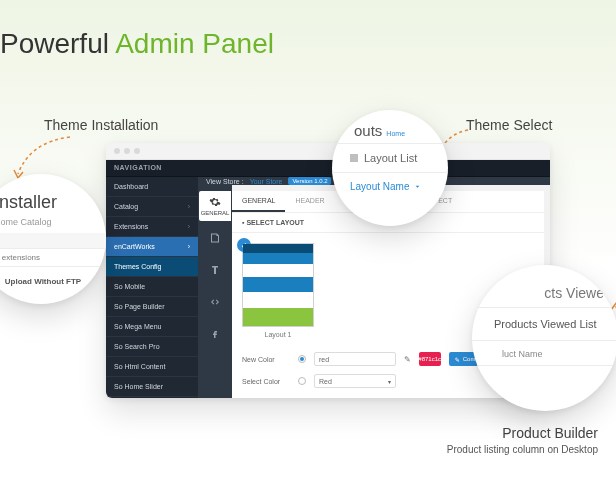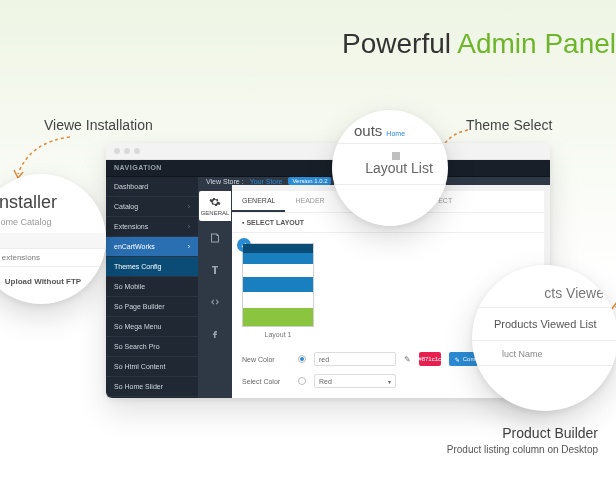--- a/index.html
+++ b/index.html
@@ -3,21 +3,21 @@
 <meta charset="utf-8">
 <style>
   * { margin: 0; padding: 0; box-sizing: border-box; }
   body {
     width: 616px; height: 500px;
     background: linear-gradient(180deg, #eef5e4 0%, #f6f9f0 25%, #ffffff 55%, #ffffff 100%);
     font-family: -apple-system, BlinkMacSystemFont, "Segoe UI", Helvetica, Arial, sans-serif;
     position: relative;
     overflow: hidden;
   }
-  .title { text-align: right; padding-top: 28px; font-size: 28px; font-weight: 300; color: #333; }
+  .title { text-align: left; padding-top: 28px; font-size: 28px; font-weight: 300; color: #333; }
   .title .accent { color: #6eb52b; }
   .label { position: absolute; font-size: 14px; color: #444; font-weight: 300; }
   .label.small { font-size: 10px; color: #555; margin-top: 0; }
   
   .arrow { position: absolute; pointer-events: none; }
 
   
   .window {
     position: absolute; left: 106px; top: 143px; width: 444px; height: 255px;
     background: #fff; border-radius: 6px;
@@ -73,38 +73,38 @@
   .mag1 .t1 { font-size:18px; color:#444; font-weight:300; padding:0 14px 2px 18px; }
   .mag1 .t2 { font-size:9px; color:#999; padding:2px 14px 6px 18px;}
   .mag1 .bar2 { background:#f6f6f6; height:16px;}
   .mag1 .t3 { font-size:8px; color:#7a7a7a; padding:4px 12px 4px 12px;}
   .mag1 .msg { font-size:8px; font-weight:600; color:#555; padding:10px 6px 12px 10px; text-align:center;}
 
   .mag2 { left:332px; top:110px; width:116px; height:116px; padding-top:12px;}
   .mag2 .t1 { font-size:15px; color:#555; font-weight:300; padding-left:22px; }
   .mag2 .home { font-size:7px; color:#2b8bd4; padding-left:4px;}
   .mag2 .grey { width:8px;height:8px;background:#bfbfbf; display:inline-block; margin-right:6px;}
-  .mag2 .t2 { font-size:14px; color:#666; padding:8px 0 8px 18px; display:flex; align-items:center;flex-direction:column;}
+  .mag2 .t2 { font-size:11px; color:#666; padding:8px 0 8px 18px; display:flex; align-items:center;}
   .mag2 .t3 { font-size:10px; color:#2b8bd4; padding:8px 0 0 18px; display:flex; align-items:center; gap:4px;}
   .mag2 .t3 svg{width:9px;height:9px;}
 
   .mag3 { left:472px; top:265px; width:146px; height:146px; padding-top:20px;}
   .mag3 .t1 { font-size:14px; color:#777; font-weight:300; padding-right:14px; text-align:right;}
   .mag3 .t2 { font-size:11px; color:#555; padding:10px 0 10px 22px;}
   .mag3 .t3 { font-size:9px; color:#888; padding:8px 0 0 30px;}
 
 </style>
 </head>
 <body>
 
 <h1 class="title">
   <span>Powerful </span><span class="accent">Admin Panel</span>
 </h1>
 
-<div class="label" style="left:44px; top:117px;">Viewe Installation</div>
+<div class="label" style="left:44px; top:117px;">Theme Installation</div>
 <div class="label" style="left:466px; top:117px;">Theme Select</div>
 <div class="label" style="left:458px; top:425px; text-align:right; width:140px;">Product Builder</div>
 <div class="label small" style="left:418px; top:444px; text-align:right; width:180px;">Product listing column on Desktop</div>
 
 <svg class="arrow" style="left:10px; top:134px;" width="70" height="50">
   <path d="M60 3 Q 20 8 8 40" fill="none" stroke="#e28b3b" stroke-width="1.5" stroke-dasharray="3 3"></path>
   <path d="M4 36 L8 44 L13 38" fill="none" stroke="#e28b3b" stroke-width="1.5"></path>
 </svg>
 <svg class="arrow" style="left:432px; top:126px;" width="50" height="40">
   <path d="M36 4 Q 14 8 6 30" fill="none" stroke="#e28b3b" stroke-width="1.5" stroke-dasharray="3 3"></path>
@@ -253,20 +253,26 @@
 <div class="mag mag2">
   <div class="t1">
     <span>outs</span><span class="home">Home</span>
   </div>
   <div class="bar" style="margin-top:4px;"></div>
   <div class="t2">
       <span class="grey"></span>
       <span>Layout List</span>
     </div>
   <div class="bar"></div>
+  <div class="t3">
+    <span>Layout Name</span>
+    <svg viewBox="0 0 24 24">
+        <path fill="#2b8bd4" d="M7 10l5 5 5-5z"></path>
+      </svg>
+  </div>
 </div>
 
 <div class="mag mag3">
   <div class="t1">cts Viewe</div>
   <div class="bar" style="margin-top:6px;"></div>
   <div class="t2">Products Viewed List</div>
   <div class="bar"></div>
   <div class="t3">luct Name</div>
   <div class="bar" style="margin-top:6px;"></div>
 </div>

